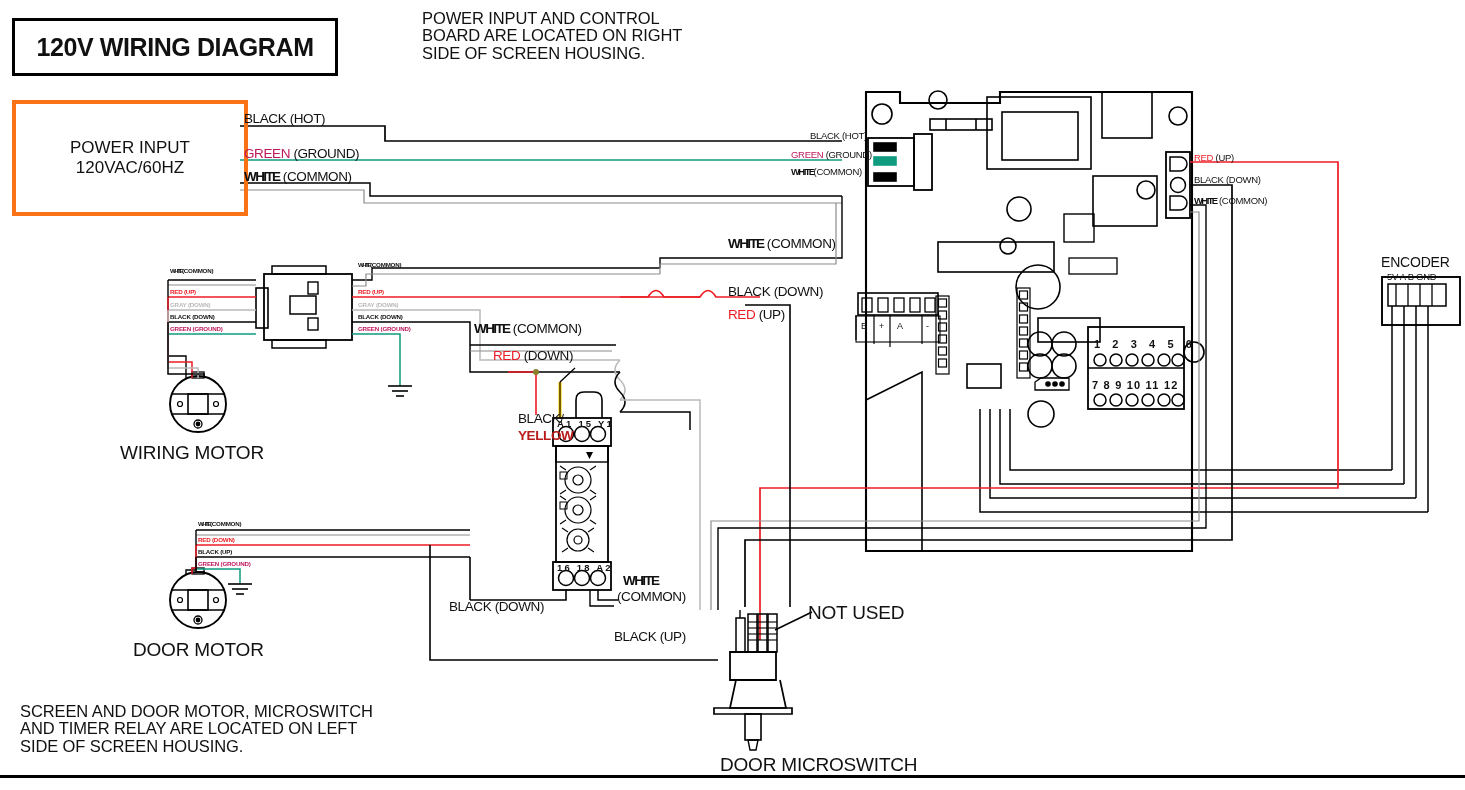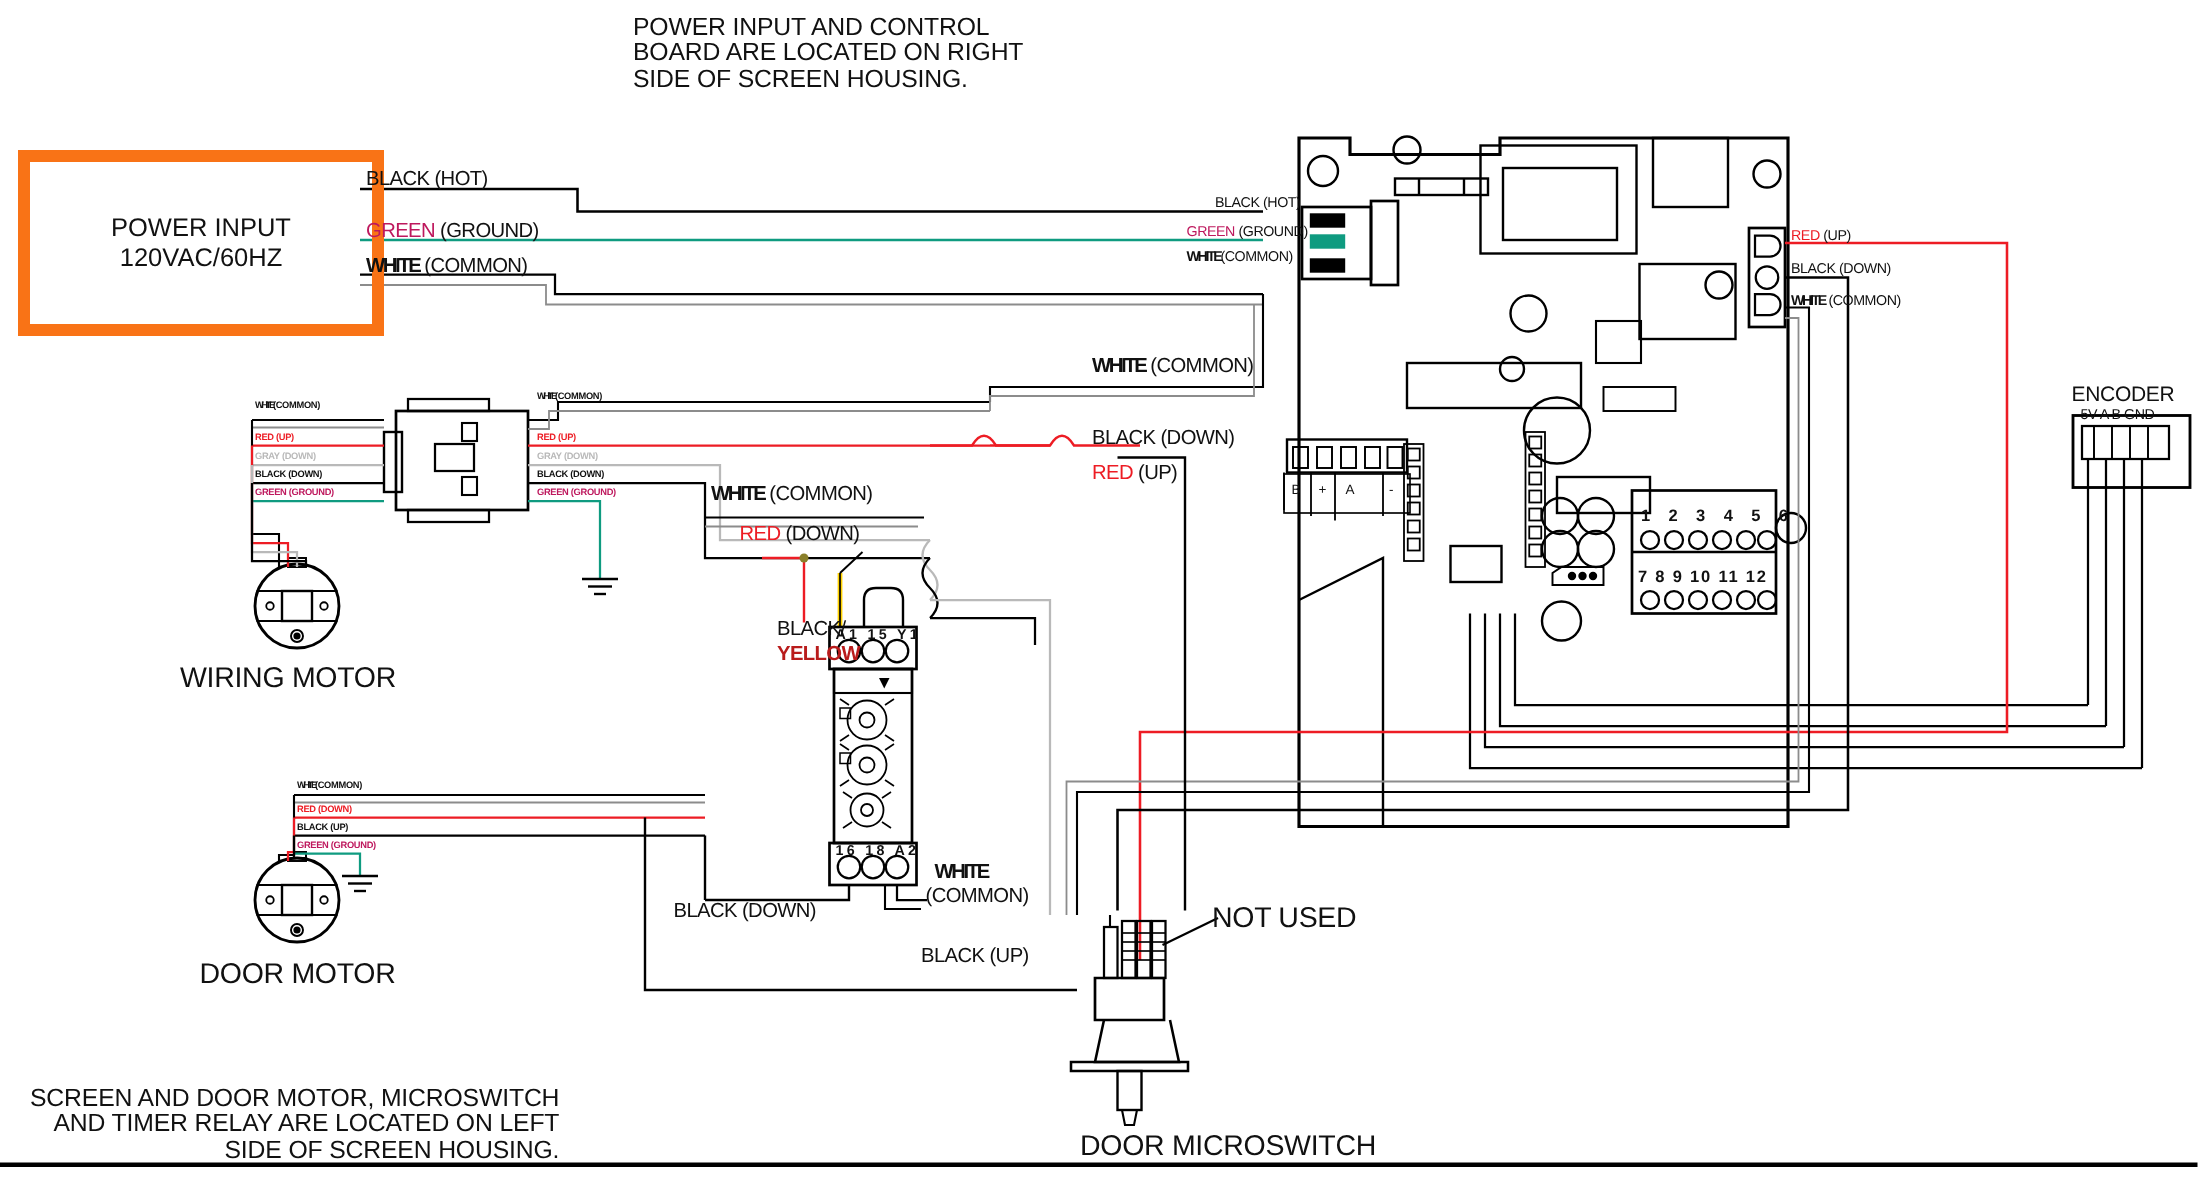--- a/index.html
+++ b/index.html
@@ -8,21 +8,21 @@
     font-family:"Liberation Sans", sans-serif;color:#111;
   }
   #stage{position:absolute;left:0;top:0;width:1465px;height:790px;}
   #stage svg{position:absolute;left:0;top:0;}
   .txt{position:absolute;white-space:pre;line-height:1.06;}
   .title-box{
     position:absolute;left:12px;top:18px;width:320px;height:52px;
     border:3px solid #000;display:flex;align-items:center;justify-content:center;
   }
   .title-box span{font-weight:bold;font-size:25px;letter-spacing:-0.4px;}
-  .pi-box{position:absolute;left:12px;top:100px;width:228px;height:108px;border:8px solid #f97316;
+  .pi-box{position:absolute;left:12px;top:100px;width:228px;height:108px;border:4px solid #f97316;
     display:flex;flex-direction:column;align-items:center;justify-content:center;}
   .pi-box span{font-size:17px;letter-spacing:0px;}
   .note{font-size:16.5px;letter-spacing:-0.1px;}
   .lbl{font-size:13.5px;letter-spacing:-0.4px;}
   .lbl-sm{font-size:6.2px;letter-spacing:-0.2px;font-weight:bold;}
   .big{font-size:19px;letter-spacing:-0.2px;}
   .enc{font-size:14px;letter-spacing:-0.2px;}
   .encpins{font-size:9.5px;letter-spacing:-0.3px;}
   .tnum{font-size:11px;font-weight:bold;letter-spacing:0px;}
   .relaylbl{font-size:9.5px;font-weight:bold;letter-spacing:-0.3px;}
@@ -321,30 +321,33 @@
           <line x1="768" y1="628" x2="777" y2="628"></line>
       <line x1="768" y1="634" x2="777" y2="634"></line>
           <line x1="768" y1="640" x2="777" y2="640"></line>
     </g>
     <path d="M740 618 V610" stroke-width="1.4"></path>
 
     <path d="M775 630 L812 612" stroke-width="1.5"></path>
   </g>
 </svg>
 
+<div class="title-box">
+  <span>120V WIRING DIAGRAM</span>
+</div>
 
 <div class="pi-box">
   <span>POWER INPUT</span>
   <span>120VAC/60HZ</span>
 </div>
 
 <div class="txt note" style="left:402px;top:10px;margin-left:20px;">POWER INPUT AND CONTROL
 BOARD ARE LOCATED ON RIGHT
 SIDE OF SCREEN HOUSING.</div>
-<div class="txt note" style="left:20px;top:724px;text-align:right;">SCREEN AND DOOR MOTOR, MICROSWITCH
+<div class="txt note" style="left:20px;top:703px;">SCREEN AND DOOR MOTOR, MICROSWITCH
 AND TIMER RELAY ARE LOCATED ON LEFT
 SIDE OF SCREEN HOUSING.</div>
 
 <div class="txt lbl" style="left:244px;top:112px;"><span>BLACK</span> <span>(HOT)</span></div>
 <div class="txt lbl" style="left:244px;top:147px;"><span class="green-w">GREEN</span> <span>(GROUND)</span></div>
 <div class="txt lbl" style="left:244px;top:170px;"><span class="white-w">WHITE</span> <span>(COMMON)</span></div>
 
 <div class="txt" style="left:810px;top:131px;font-size:9.5px;letter-spacing:-0.3px;"><span>BLACK</span> <span>(HOT)</span></div>
 <div class="txt" style="left:791px;top:150px;font-size:9.5px;letter-spacing:-0.3px;"><span class="green-w">GREEN</span> <span>(GROUND)</span></div>
 <div class="txt" style="left:791px;top:167px;font-size:9.5px;letter-spacing:-0.3px;"><span class="white-w">WHITE</span><span>(COMMON)</span></div>

